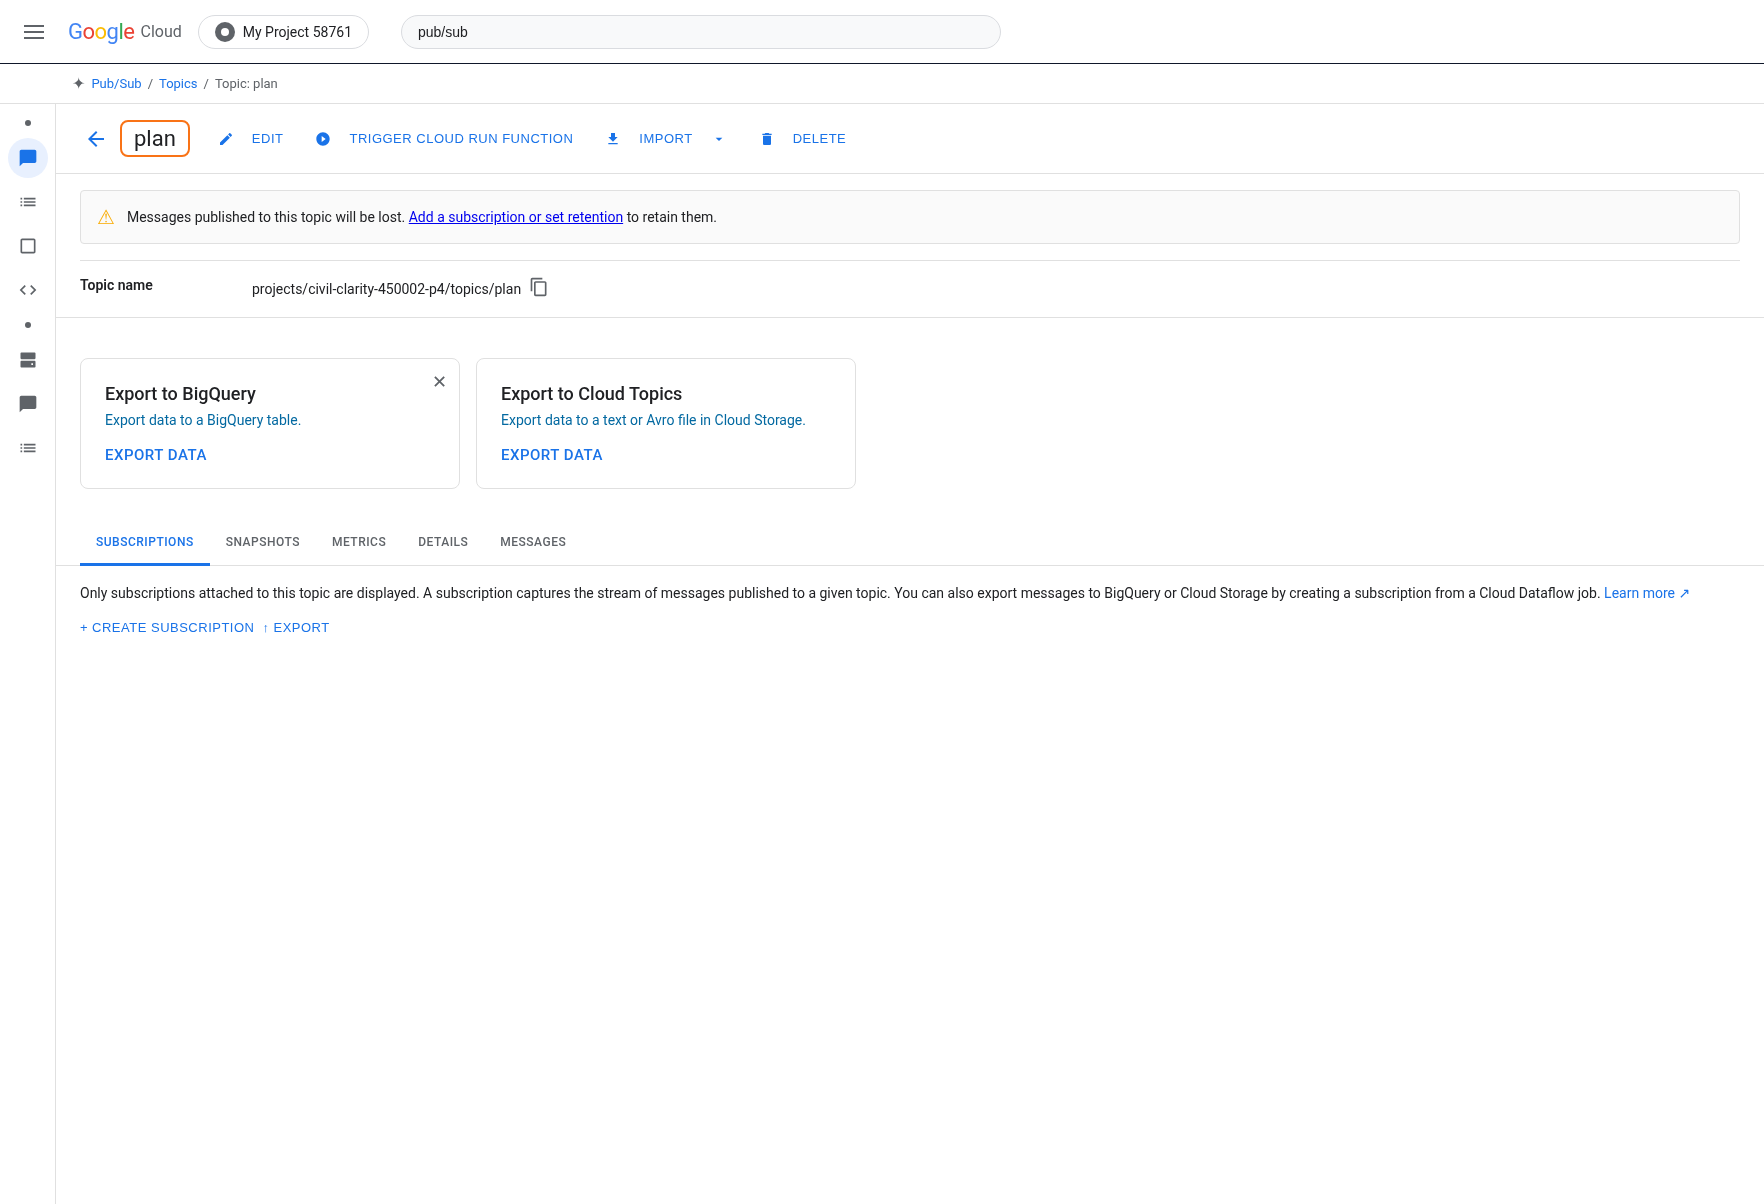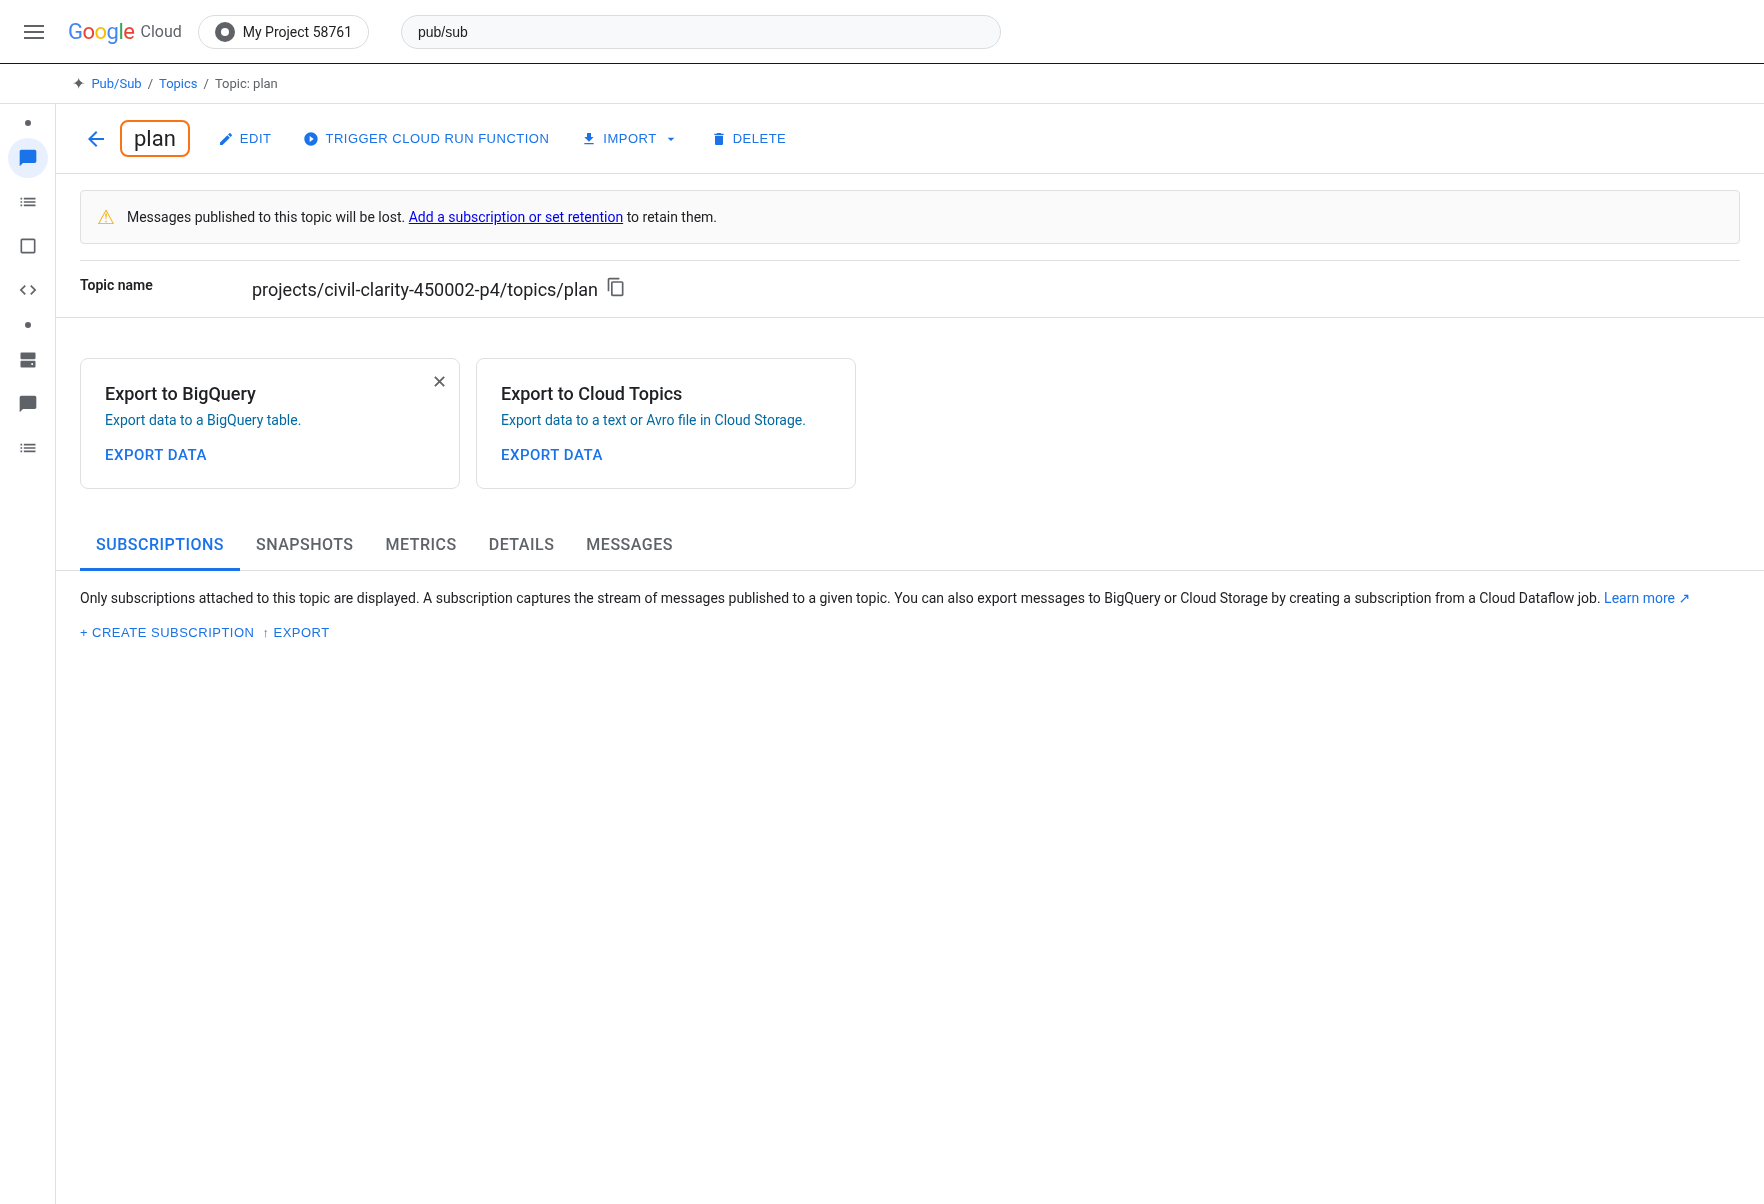--- a/index.html
+++ b/index.html
@@ -111,21 +111,21 @@
     .topic-title-box {
       border: 2px solid #f97316;
       border-radius: 8px;
       padding: 4px 12px;
       font-size: 22px;
       font-weight: 400;
       color: #202124;
       margin-right: 8px;
     }
     .action-btn {
-      display: flex; align-items: center; gap: 6px;
+      display: flex; align-items: center; gap: 18px;
       background: none; border: none; cursor: pointer;
       color: #1a73e8; font-size: 13px; font-weight: 500;
       letter-spacing: 0.5px; padding: 8px 12px;
       text-transform: uppercase;
     }
     .action-btn .btn-icon { font-size: 16px; }
     .action-btn.delete-btn { color: #1a73e8; }
 
     
     .warning-banner {
@@ -147,21 +147,21 @@
       align-items: flex-start;
       padding: 16px 24px;
       border-bottom: 1px solid #e0e0e0;
       margin-bottom: 24px;
       gap: 12px;
     }
     .topic-info-label {
       font-weight: 600; font-size: 14px; min-width: 160px;
     }
     .topic-info-value {
-      font-size: 18px; color: #202124; flex: 1;
+      font-size: 14px; color: #202124; flex: 1;
       display: flex; align-items: center; gap: 8px;
     }
     .copy-icon {
       cursor: pointer; color: #5f6368; font-size: 18px;
     }
 
     
     .export-cards {
       display: flex;
       gap: 0;
@@ -197,21 +197,21 @@
 
     
     .tabs-bar {
       display: flex;
       border-bottom: 1px solid #e0e0e0;
       padding: 0 24px;
       gap: 0;
     }
     .tab {
       padding: 14px 16px;
-      font-size: 16px;
+      font-size: 12px;
       font-weight: 500;
       letter-spacing: 0.5px;
       text-transform: uppercase;
       color: #5f6368;
       cursor: pointer;
       border-bottom: 3px solid transparent;
       margin-bottom: -1px;
     }
     .tab.active {
       color: #1a73e8;

